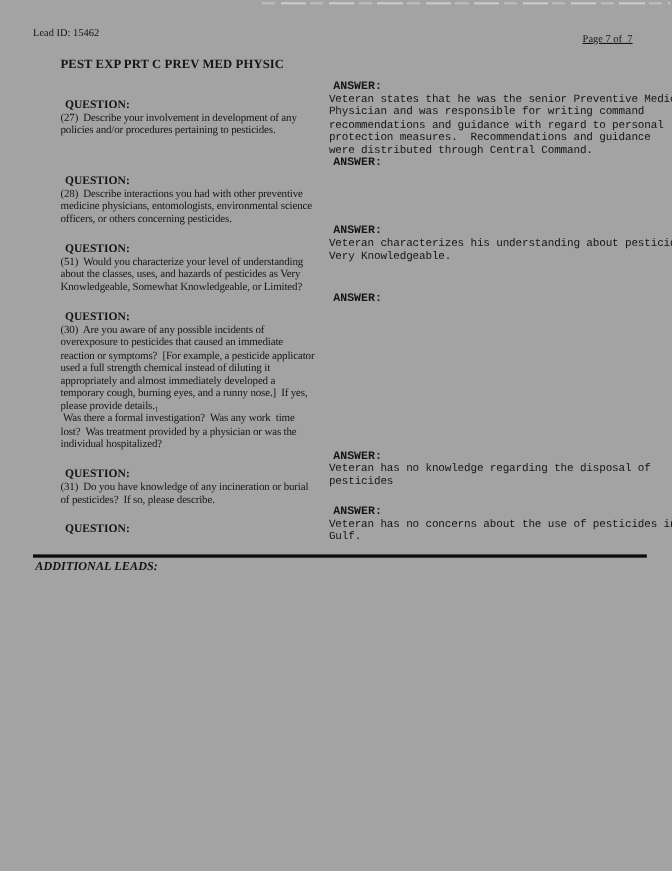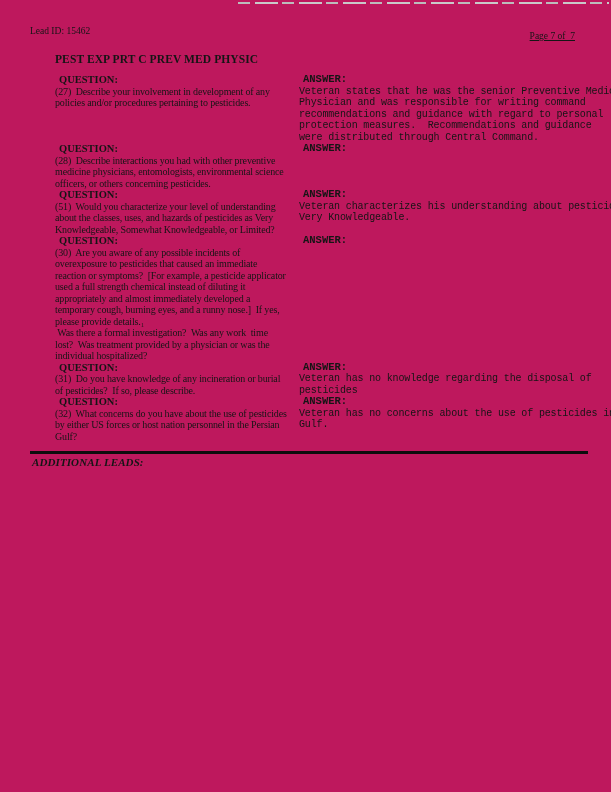--- a/index.html
+++ b/index.html
@@ -4,21 +4,21 @@
 <style>
   html, body {
     margin: 0;
     padding: 0;
     background: #ffffff;
   }
   .page {
     position: relative;
     width: 611px;
     height: 792px;
-    background: #be185d;
+    background: #a3a3a3;
     font-family: "Liberation Serif", "DejaVu Serif", serif;
     color: #151515;
     overflow: hidden;
   }
   .scan-artifact-top {
     position: absolute;
     top: 2px;
     left: 238px;
     right: 2px;
     height: 2px;
@@ -55,20 +55,21 @@
     margin: 0 0 9px 0;
     letter-spacing: 0.1px;
   }
   .qa-row {
     display: flex;
     align-items: flex-start;
   }
   .q-col {
     flex: 0 0 244px;
     width: 244px;
+    margin-top: 16px;
   }
   .a-col {
     flex: 1 1 auto;
     min-width: 0;
     font-family: Liberation Mono, monospace;
   }
   .hdr {
     font-weight: bold;
     font-size: 10.5px;
     line-height: 11.5px;
@@ -178,23 +179,20 @@
       <div class="a-col">
         <div class="hdr">ANSWER:</div>
         <div class="txt">Veteran has no knowledge regarding the disposal of
 pesticides</div>
       </div>
     </div>
 
     <div class="qa-row">
       <div class="q-col">
         <div class="hdr">QUESTION:</div>
-        <div class="txt">(32)  What concerns do you have about the use of pesticides
-by either US forces or host nation personnel in the Persian
-Gulf?</div>
       </div>
       <div class="a-col">
         <div class="hdr">ANSWER:</div>
         <div class="txt">Veteran has no concerns about the use of pesticides in the
 Gulf.</div>
       </div>
     </div>
 
     <div class="leads-rule"></div>
     <div class="leads-label">ADDITIONAL LEADS:</div>

